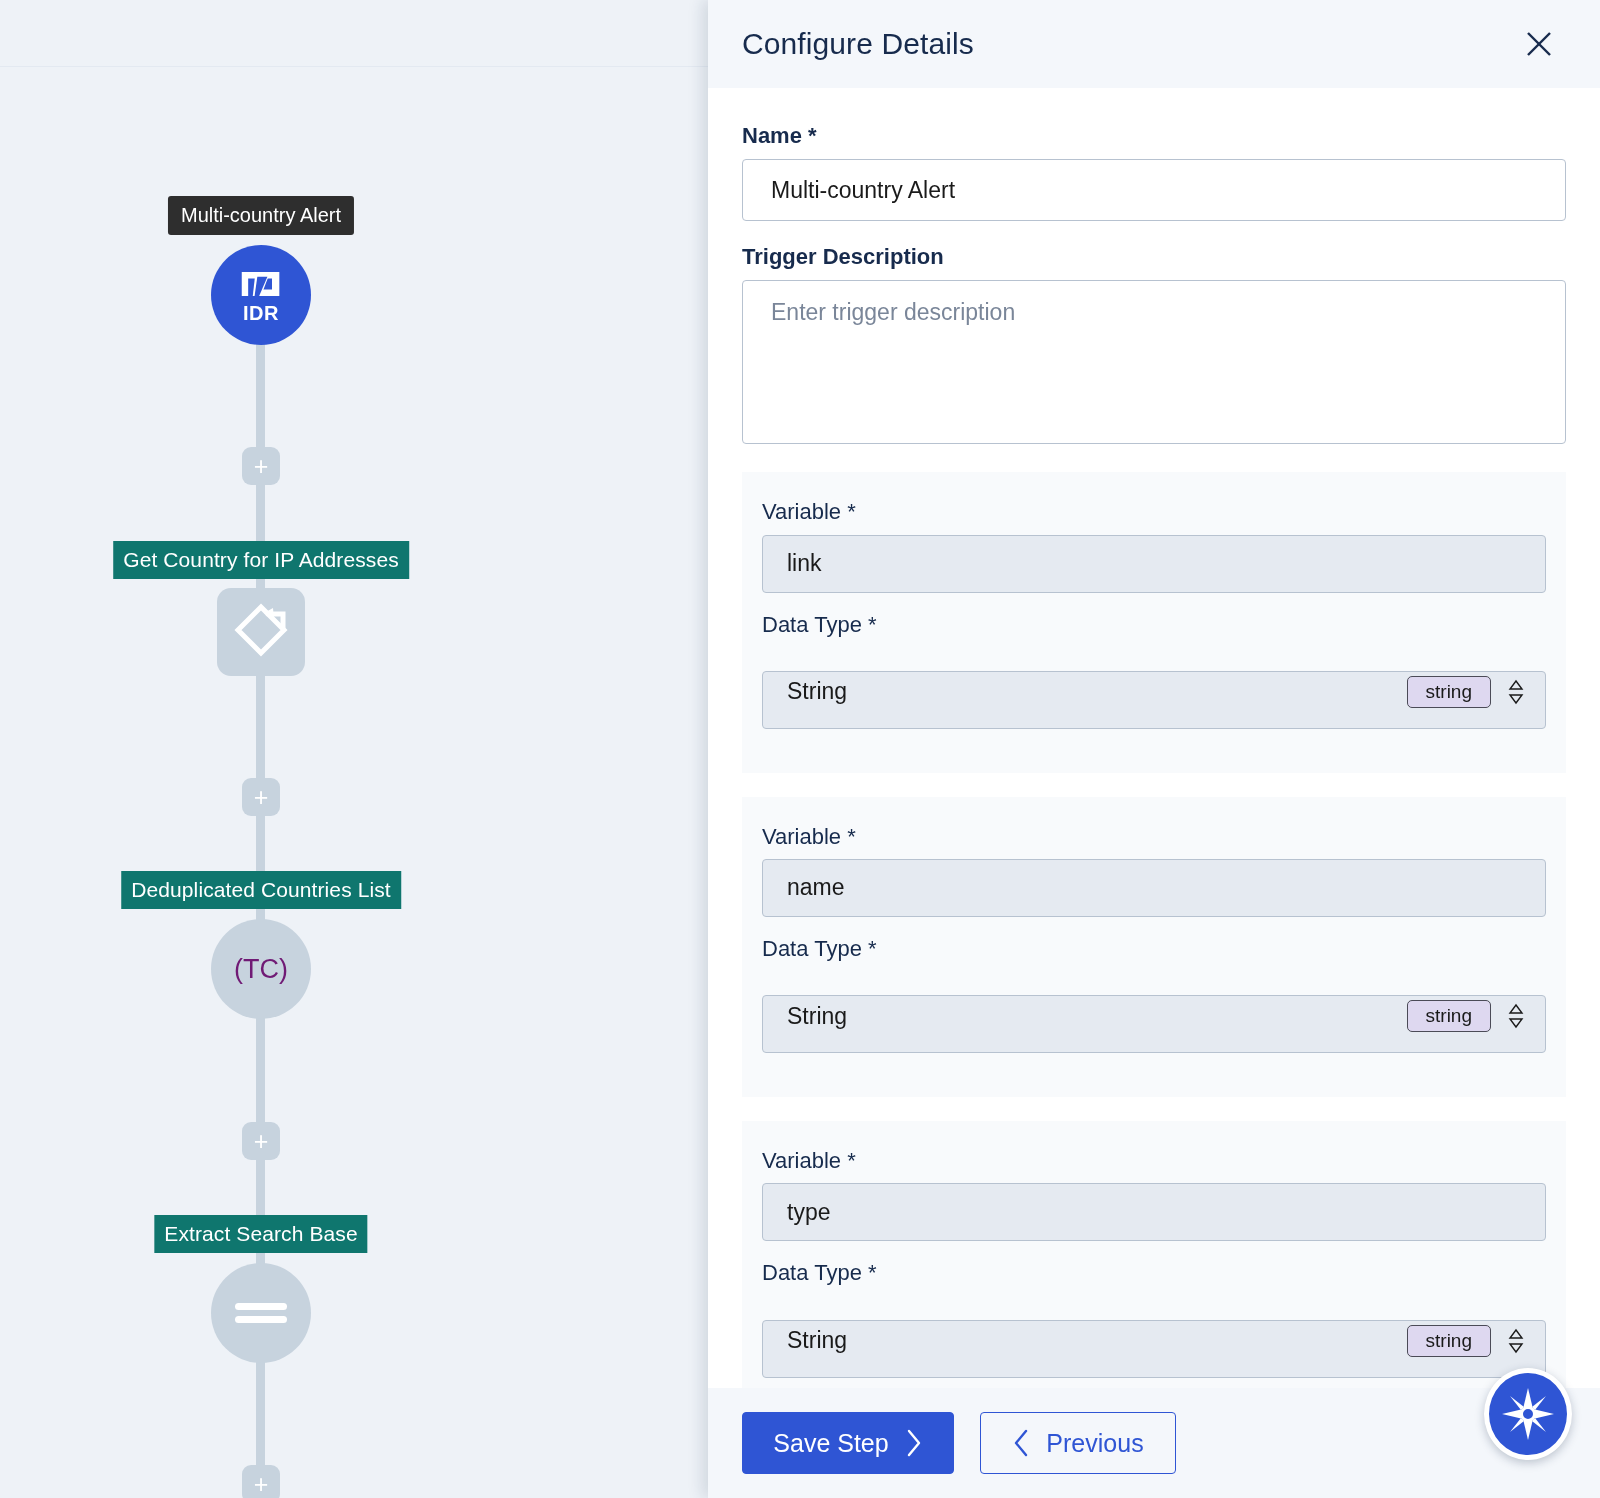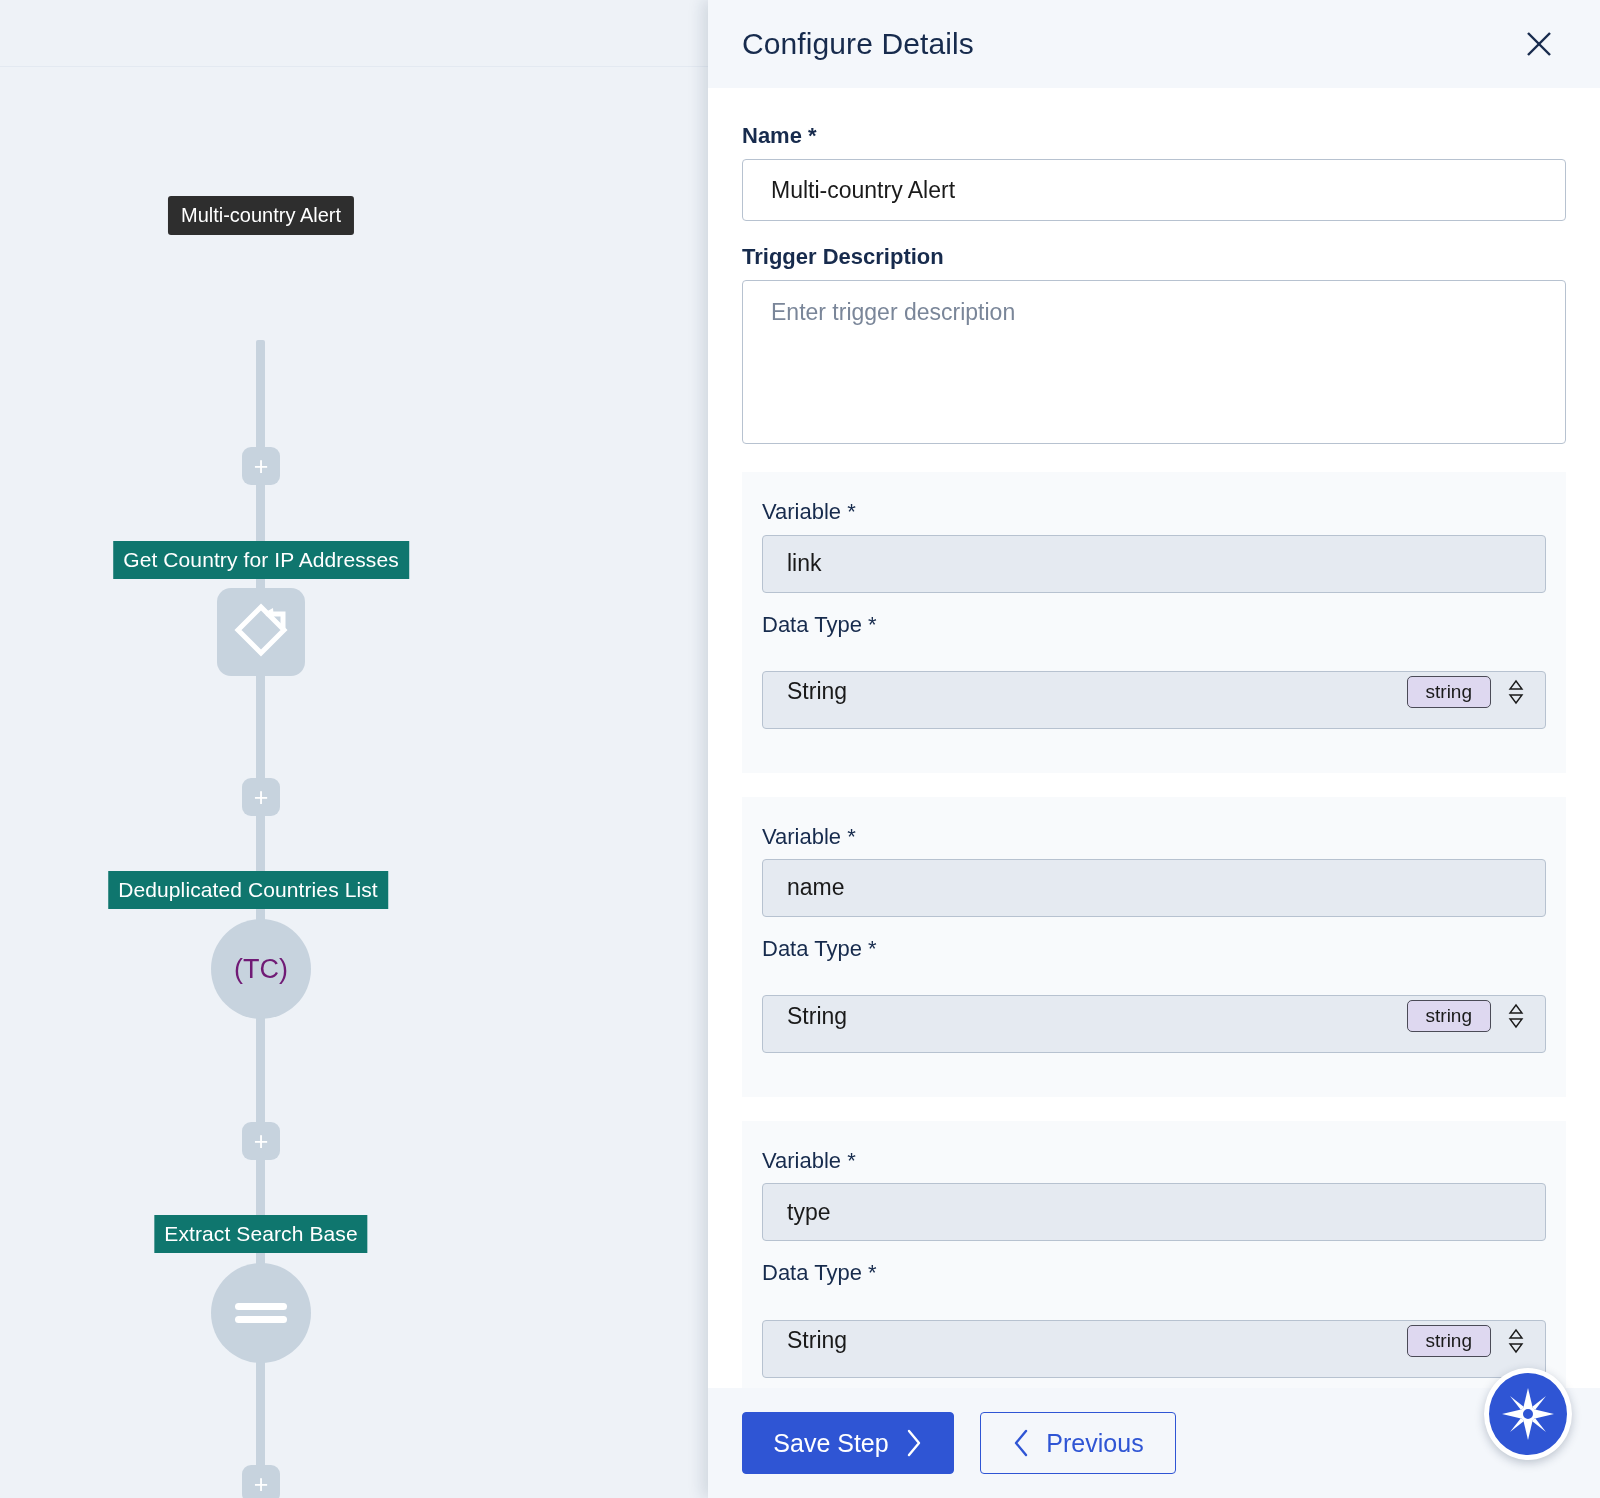--- a/index.html
+++ b/index.html
@@ -266,40 +266,51 @@
       <div class="flow-line" style="top:340px;  height:130px;"></div>
       <div class="flow-line" style="top:470px;  height:130px;"></div>
       <div class="flow-line" style="top:670px;  height:130px;"></div>
       <div class="flow-line" style="top:800px;  height:130px;"></div>
       <div class="flow-line" style="top:1010px; height:135px;"></div>
       <div class="flow-line" style="top:1145px; height:130px;"></div>
       <div class="flow-line" style="top:1355px; height:125px;"></div>
 
       <div class="tooltip-label" style="left:261px; top:196px;">Multi-country Alert</div>
 
+      <div class="node-circle node-trigger" style="left:261px; top:245px;">
+        <svg class="idr-mark" viewBox="0 0 48 36">
+          <path d="M4 6 L4 30 L12 30 L12 21 L17 21 L17 30 L25 30 L25 6 Z M11 11 L18 11 L18 15 L11 15 Z" fill="#ffffff" opacity="0"></path>
+          <path d="M3 5 L19 5 L19 12 L10 12 L10 31 L3 31 Z" fill="#ffffff"></path>
+          <path d="M10 5 L19 5 L19 12 L14 12 L10 31 L3 31 Z" fill="#2f55d4" opacity="0"></path>
+          <path d="M20 5 L44 5 L44 31 L20 31 L20 24 L36 24 L36 12 L20 12 Z" fill="#ffffff"></path>
+          <path d="M18 5 L34 5 L24 31 L15 31 Z" fill="#ffffff"></path>
+          <path d="M20 10 L31 10 L22 31 L17 31 Z" fill="#2f55d4"></path>
+        </svg>
+        <span class="idr-text">IDR</span>
+      </div>
 
       <div class="plus-btn" style="left:261px; top:447px;">
         <span>+</span>
       </div>
 
       <div class="node-label" style="left:261px; top:541px;">Get Country for IP Addresses</div>
 
       <div class="node-square" style="left:261px; top:588px;">
         <svg width="74" height="74" viewBox="0 0 74 74">
           <path d="M37 12 L60 35 L37 58 L14 35 Z" fill="none" stroke="#ffffff" stroke-width="5"></path>
           <path d="M44 19 L59 19 L59 33" fill="none" stroke="#ffffff" stroke-width="5" stroke-linecap="round"></path>
           <path d="M50 25 L40 18 L49 13 Z" fill="#ffffff"></path>
         </svg>
       </div>
 
       <div class="plus-btn" style="left:261px; top:778px;">
         <span>+</span>
       </div>
 
-      <div class="node-label" style="left:248px; top:871px;">Deduplicated Countries List</div>
+      <div class="node-label" style="left:261px; top:871px;">Deduplicated Countries List</div>
 
       <div class="node-circle node-gray" style="left:261px; top:919px;">
         <span class="tc-text">(TC)</span>
       </div>
 
       <div class="plus-btn" style="left:261px; top:1122px;">
         <span>+</span>
       </div>
 
       <div class="node-label" style="left:261px; top:1215px;">Extract Search Base</div>

